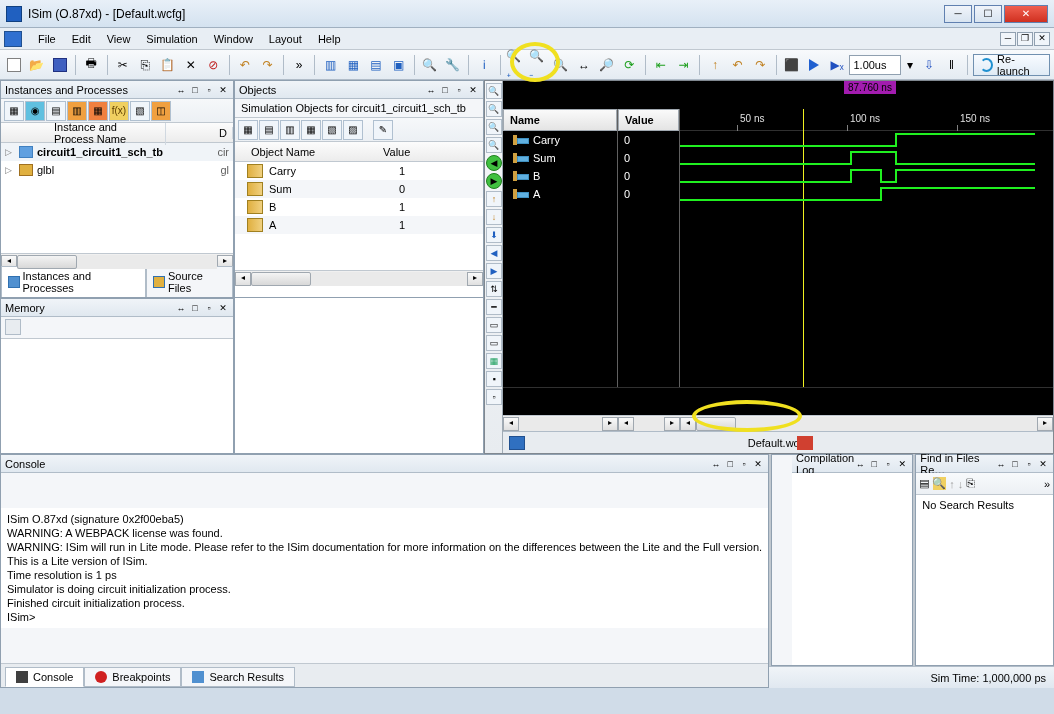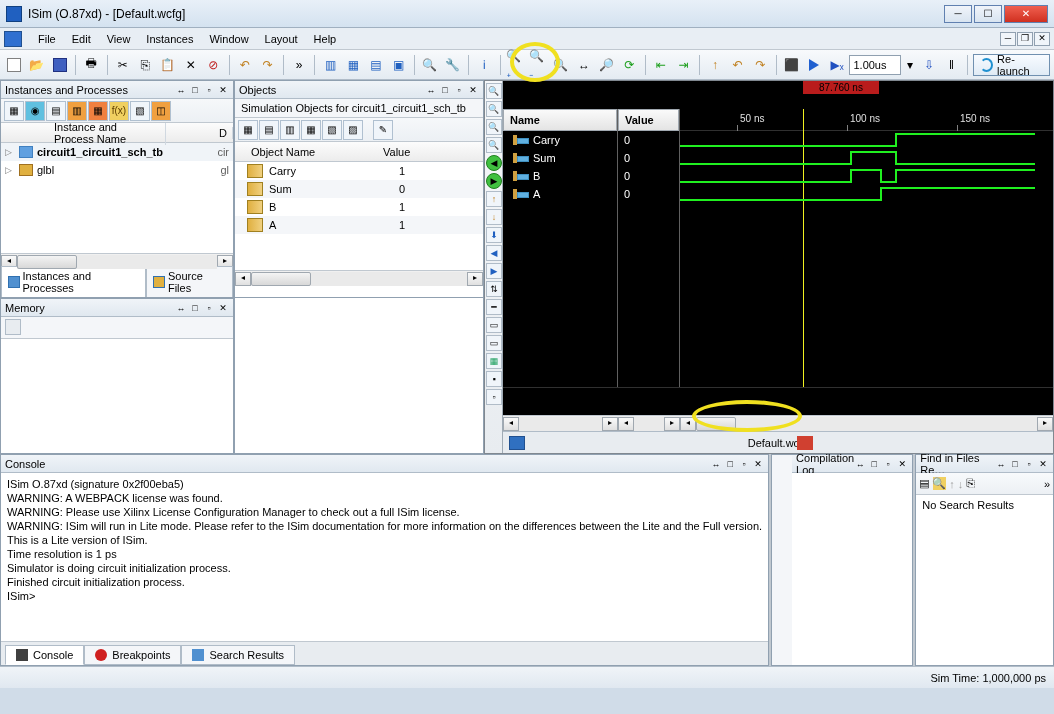--- a/index.html
+++ b/index.html
@@ -93,21 +93,21 @@
 .wave-names { width: 115px; background: #000; border-right: 1px solid #606060; }
 .wave-name-hdr { height: 22px; background: linear-gradient(#fafafa,#e4e4e4); border: 1px solid #a0a8b0; display: flex; align-items: center; padding: 0 6px; font-weight: bold; }
 .wave-name-row { height: 18px; display: flex; align-items: center; padding: 0 6px; color: #fff; }
 .wave-name-row .sig-icon { margin-left: 4px; }
 .wave-values { width: 62px; background: #000; border-right: 1px solid #606060; }
 .wave-val-row { height: 18px; color: #fff; padding: 0 6px; display: flex; align-items: center; }
 .wave-plot { flex: 1; background: #000; position: relative; overflow: hidden; }
 .wave-ruler { height: 22px; background: #000; color: #fff; font-size: 10px; position: relative; border-bottom: 1px solid #303030; }
 .ruler-tick { position: absolute; top: 4px; color: #e0e0e0; font-size: 10px; }
 .ruler-tick::before { content: ""; position: absolute; left: -3px; top: 12px; width: 1px; height: 6px; background: #808080; }
-.wave-cursor-label { position: absolute; top: -16px; background: #b91c1c; color: #000; font-size: 10px; padding: 1px 16px; }
+.wave-cursor-label { position: absolute; top: -16px; background: #a21caf; color: #000; font-size: 10px; padding: 1px 4px; margin-left: 41px; }
 .wave-cursor-line { position: absolute; top: 0; bottom: 0; width: 1px; background: #f0f020; }
 .wave-trace { height: 18px; position: relative; }
 .trace-line { position: absolute; height: 2px; background: #20f020; }
 .trace-vert { position: absolute; width: 2px; background: #20f020; }
 .wave-bottom-bar { height: 28px; background: #000; border-top: 1px solid #303030; position: relative; }
 .wave-file-tab { height: 22px; background: #e8ecf0; border-top: 1px solid #b0bcc8; display: flex; align-items: center; justify-content: center; position: relative; }
 .wave-file-tab .ft-icon { width: 16px; height: 14px; background: #3070c0; border: 1px solid #205090; position: absolute; left: 6px; }
 .wave-file-tab .ft-close { width: 16px; height: 14px; background: #d04030; position: absolute; right: 240px; }
 
 
@@ -149,21 +149,21 @@
     <div class="win-btn max">☐</div>
     <div class="win-btn close">✕</div>
   </div>
 </div>
 
 <div class="menubar">
   <div class="mb-icon"></div>
   <div class="menu-item">File</div>
   <div class="menu-item">Edit</div>
   <div class="menu-item">View</div>
-  <div class="menu-item">Instances</div>
+  <div class="menu-item">Simulation</div>
   <div class="menu-item">Window</div>
   <div class="menu-item">Layout</div>
   <div class="menu-item">Help</div>
   <div class="mdi-ctrl">
     <div class="mdi-btn">─</div>
     <div class="mdi-btn">❐</div>
     <div class="mdi-btn">✕</div>
   </div>
 </div>
 
@@ -489,34 +489,33 @@
           <span>Default.wcfg</span>
           <span class="ft-close"></span>
         </div>
       </div>
     </div>
   </div>
 </div>
 
 <div class="bottom">
   <div class="console-col">
-    <div class="panel" style="flex:1;">
+    <div class="panel" style="flex:1;gap:35px;">
       <div class="panel-header">
         <span class="ph-title">Console</span>
         <div class="ph-ctrl">
           <span class="ph-btn">↔</span>
           <span class="ph-btn">□</span>
           <span class="ph-btn">▫</span>
           <span class="ph-btn">✕</span>
         </div>
       </div>
       <div class="console-body">
         <div class="cline">ISim O.87xd (signature 0x2f00eba5)</div>
         <div class="cline">WARNING: A WEBPACK license was found.</div>
-        <div class="cline">WARNING: Please use Xilinx License Configuration Manager to check out a full ISim license.</div>
         <div class="cline">WARNING: ISim will run in Lite mode. Please refer to the ISim documentation for more information on the differences between the Lite and the Full version.</div>
         <div class="cline">This is a Lite version of ISim.</div>
         <div class="cline">Time resolution is 1 ps</div>
         <div class="cline">Simulator is doing circuit initialization process.</div>
         <div class="cline">Finished circuit initialization process.</div>
         <div class="cline bold">ISim&gt;</div>
       </div>
       <div class="console-tabs">
         <div class="console-tab active">
             <span class="ct-icon cons"></span>

